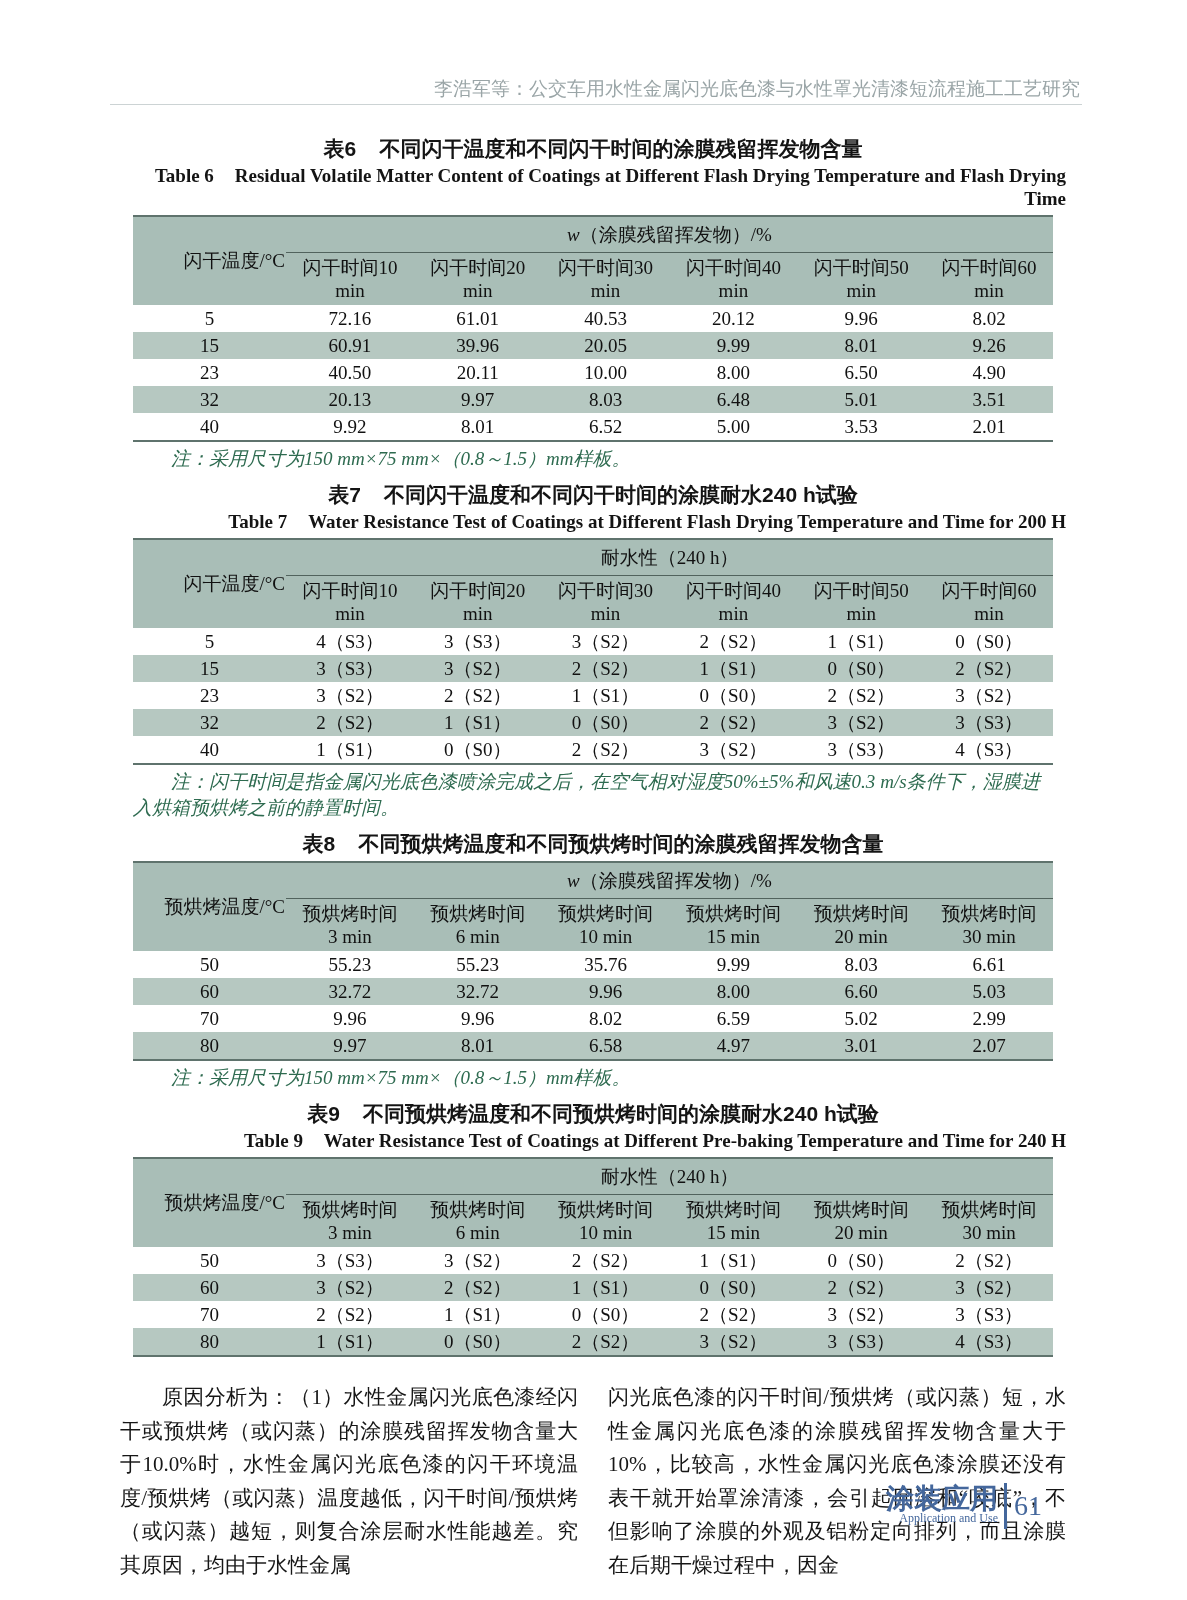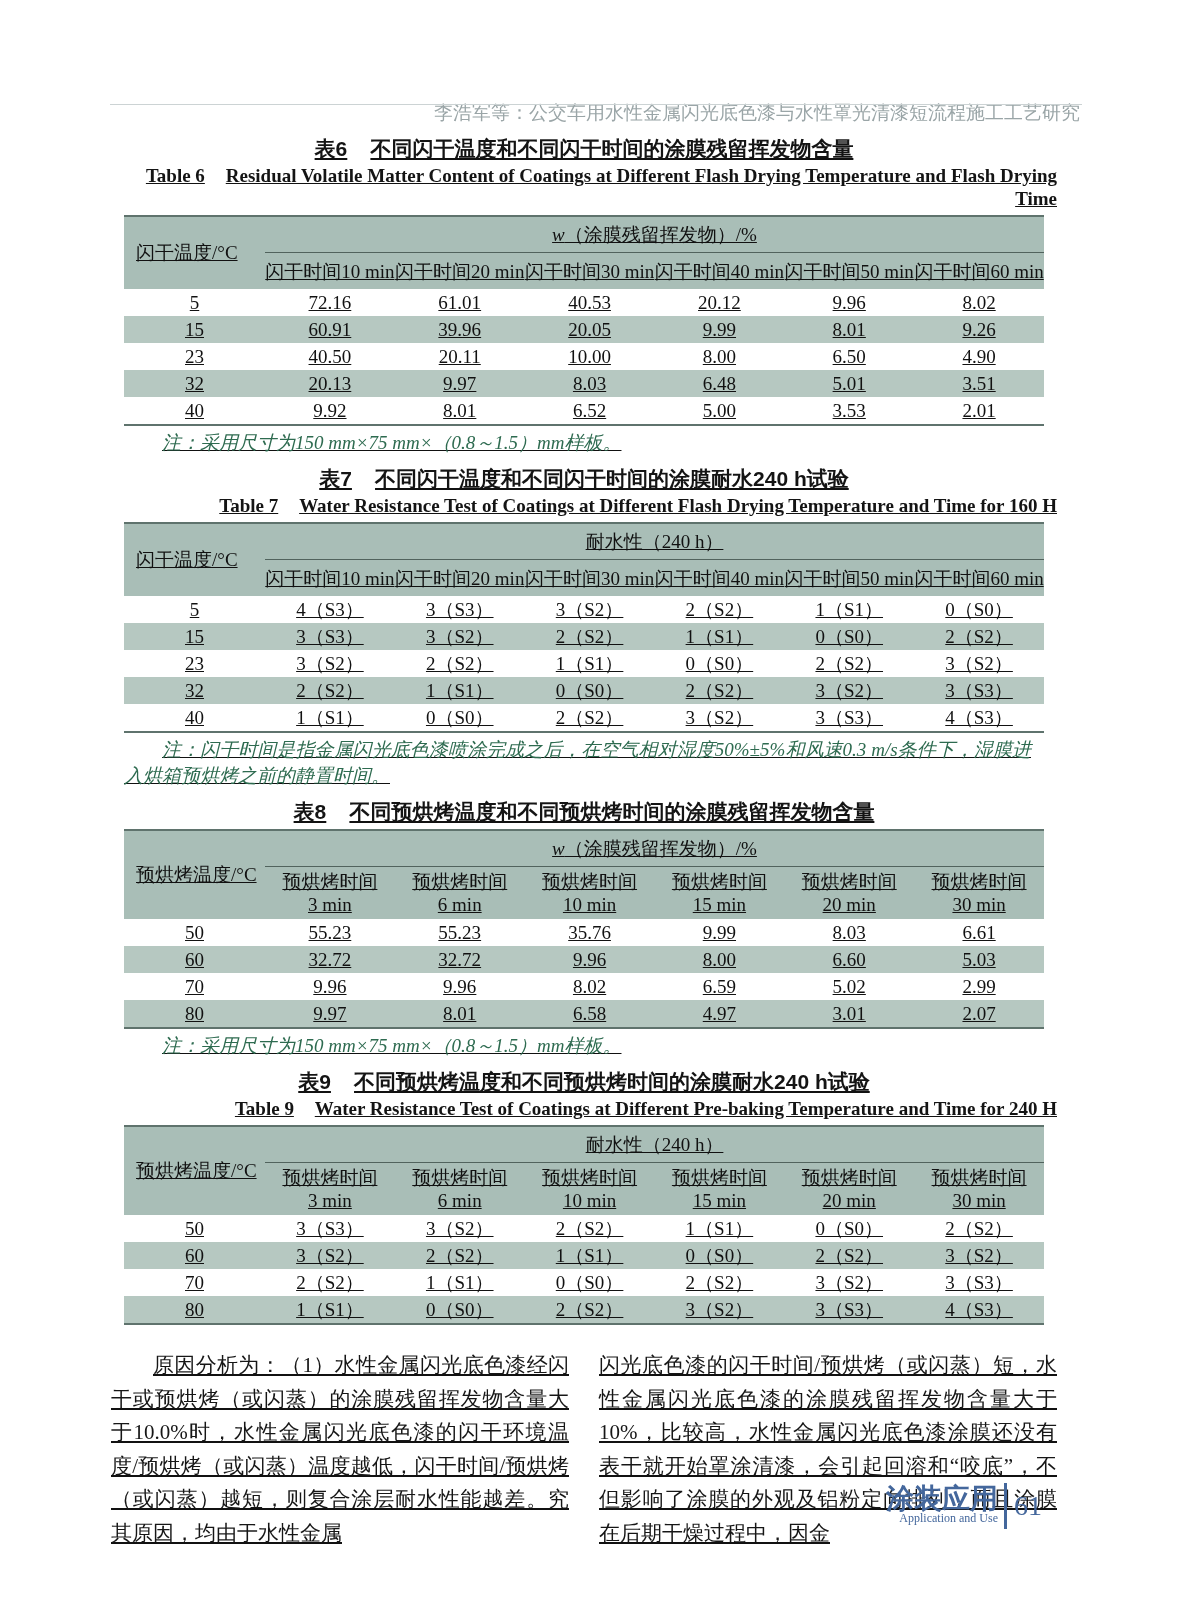--- a/index.html
+++ b/index.html
@@ -2,40 +2,40 @@
 <html style="--thead-bg: #a9beb7; --stripe: #b6c8c1; --note-green: #2e6b50; --foot-blue: #44679c; --head-gray: #9aa5a7; --tborder: #5f736d;"><head>
 <meta charset="utf-8">
 <style>
   html,body{margin:0;padding:0;}
   body{
     width:1187px;height:1600px;background:#ffffff;position:relative;overflow:hidden;
     font-family:"Liberation Serif","DejaVu Serif",serif;color:#111;
   }
   .running-head{
     position:absolute;top:76px;left:110px;right:107px;text-align:right;
-    font-family:"Liberation Sans","DejaVu Sans",sans-serif;font-size:19px;color:var(--head-gray);margin-top:24px;
+    font-family:"Liberation Sans","DejaVu Sans",sans-serif;font-size:19px;color:var(--head-gray);
   }
   .head-rule{position:absolute;top:104px;left:110px;right:105px;border-top:1.5px solid #ccd3d4;}
-  .content{position:absolute;top:126px;left:111px;width:946px;text-decoration:underline;}
+  .content{position:absolute;top:126px;left:120px;width:946px;}
   .cap-cn{
     margin:10px 0 0 0;text-align:center;font-family:"Liberation Sans","DejaVu Sans",sans-serif;
     font-weight:bold;font-size:21px;line-height:25px;color:#141414;
   }
   .cap-en{
     margin:3px 0 0 0;text-align:right;font-family:"Liberation Serif","DejaVu Serif",serif;
     font-weight:bold;font-size:19px;line-height:23px;color:#141414;
   }
   .capsp{display:inline-block;width:1.1em;}
   .dtable{
     border-collapse:collapse;table-layout:fixed;width:920px;margin:5px 0 0 13px;
     border-top:2px solid var(--tborder);border-bottom:2px solid var(--tborder);
     font-size:19px;
   }
   .dtable thead th{background:var(--thead-bg);font-weight:normal;font-size:19px;}
-  .dtable th.corner{width:128px;text-align:left;padding-left:12px;}
+  .dtable th.corner{width:128px;text-align:right;padding-left:24px;}
   .dtable th.spanth{height:33px;border-bottom:1.5px solid #51635d;text-align:center;}
   .dtable thead tr:nth-child(2) th{height:30px;line-height:23px;padding:3px 0;text-align:center;}
   .dtable tbody td{text-align:center;height:27px;line-height:27px;padding:0;}
   .dtable tbody tr:nth-child(even){background:var(--stripe);}
   .note{
     margin:4px 0 0 13px;width:907px;font-style:italic;color:var(--note-green);
     font-size:19px;line-height:26px;text-indent:2em;text-align:justify;
   }
   .tblock + .tblock{margin-top:4px;}
   .bodycols{display:flex;gap:30px;margin:24px 0 17px 0;}
@@ -126,21 +126,21 @@
             <td>3.53</td>
             <td>2.01</td>
           </tr>
         </tbody>
       </table>
     <p class="note">注：采用尺寸为150 mm×75 mm×（0.8～1.5）mm样板。</p>
   </section>
 
   <section class="tblock">
     <p class="cap-cn"><span>表7</span><span class="capsp"></span><span>不同闪干温度和不同闪干时间的涂膜耐水240 h试验</span></p>
-    <p class="cap-en"><span>Table 7</span><span class="capsp"></span><span>Water Resistance Test of Coatings at Different Flash Drying Temperature and Time for 160 H</span></p>
+    <p class="cap-en"><span>Table 7</span><span class="capsp"></span><span>Water Resistance Test of Coatings at Different Flash Drying Temperature and Time for 200 H</span></p>
     <table class="dtable">
         <thead>
           <tr>
             <th rowspan="2" class="corner">闪干温度/°C</th>
             <th colspan="6" class="spanth">耐水性（240 h）</th>
           </tr>
           <tr>
             <th>闪干时间10 min</th>
             <th>闪干时间20 min</th>
             <th>闪干时间30 min</th>

